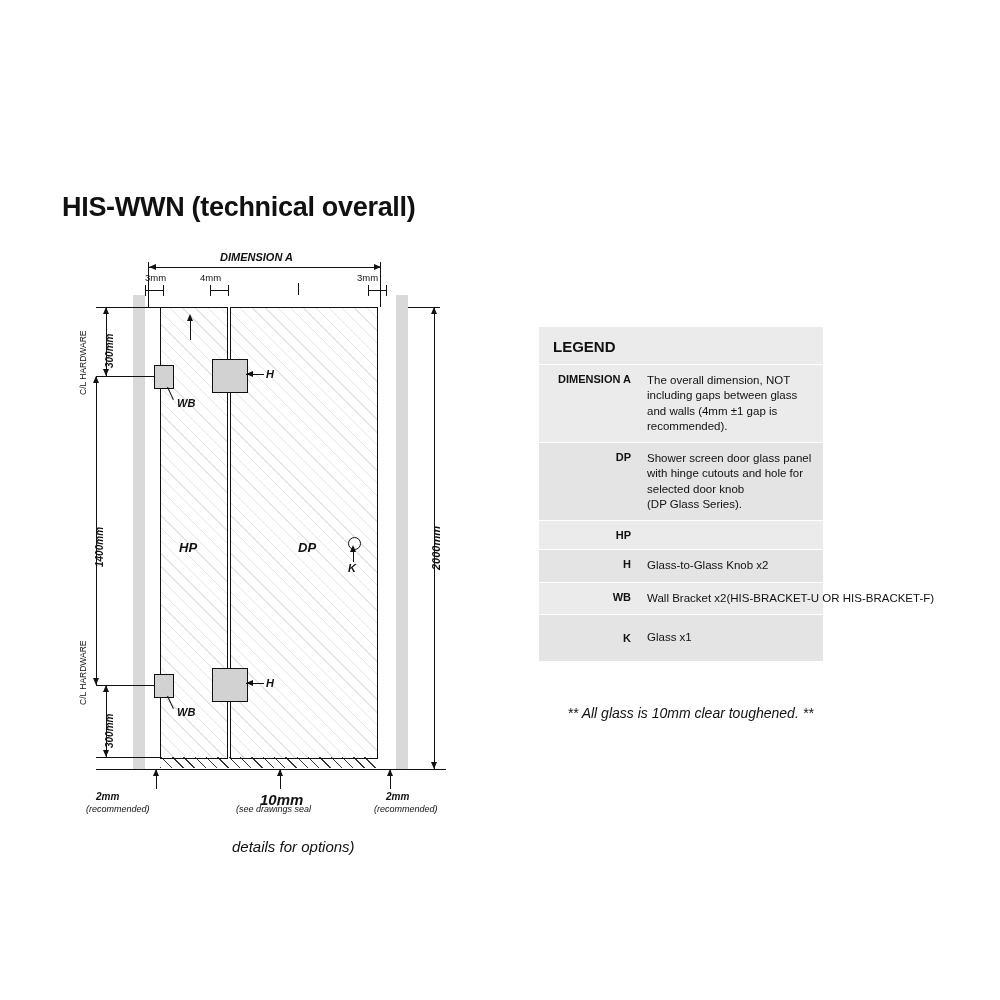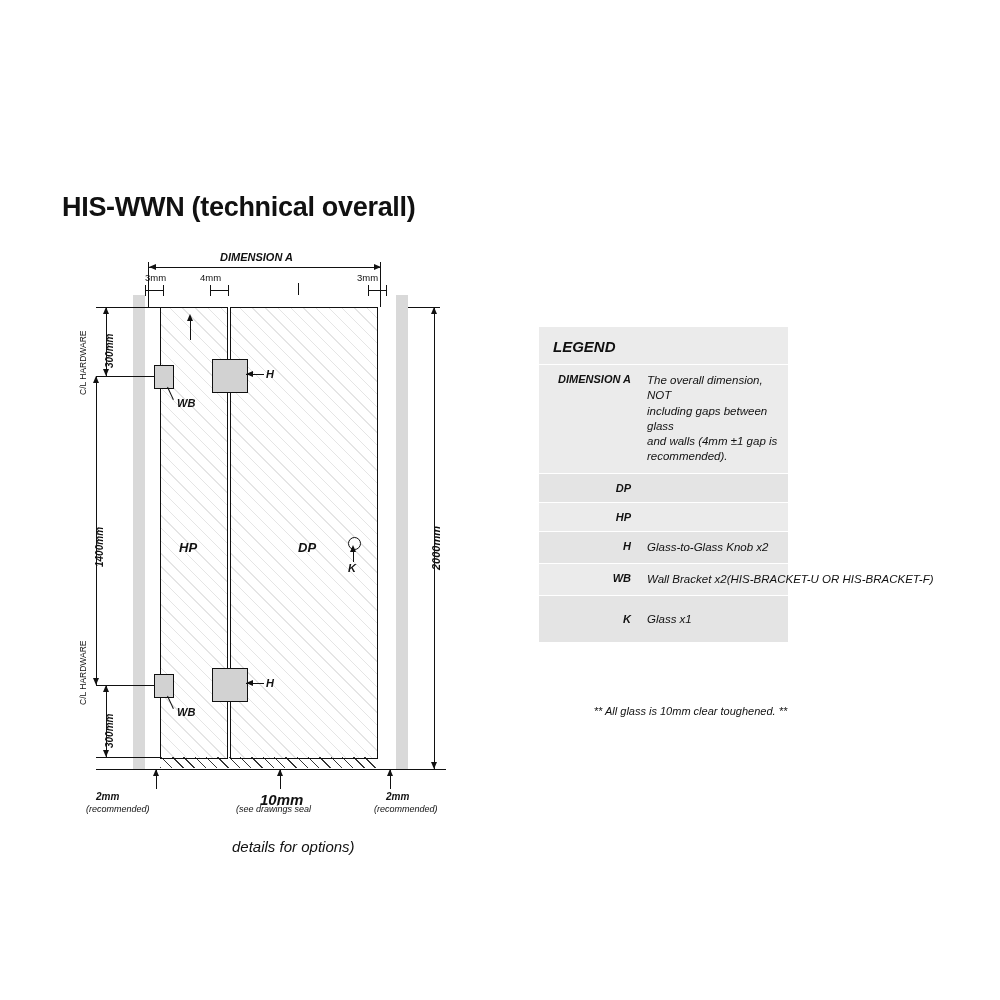--- a/index.html
+++ b/index.html
@@ -101,24 +101,23 @@
     border: 1px solid #111;
     border-radius: 50%;
     background: #fff;
   }
 
   
   #legend {
     position: absolute;
     left: 539px;
     top: 327px;
-    width: 249px;
+    width: 284px;
     background: #ebebeb;
     font-size: 11px;
-    font-style: italic;
   }
   #legend .legend-title {
     padding: 11px 14px 9px 14px;
     font-size: 15px;
     font-weight: bold;
     color: #111;
     border-bottom: 1px solid #ffffff;
   }
   .lg-row {
     display: flex;
@@ -273,20 +272,24 @@
   <div class="lg-row">
     <div class="lg-key">DIMENSION A</div>
     <div class="lg-val">The overall dimension, NOT
 including gaps between glass
 and walls (4mm ±1 gap is
 recommended).</div>
   </div>
 
   <div class="lg-row alt">
     <div class="lg-key">DP</div>
+    <div class="lg-val">Shower screen door glass panel
+with hinge cutouts and hole for
+selected door knob
+(DP Glass Series).</div>
   </div>
 
   <div class="lg-row">
     <div class="lg-key">HP</div>
   </div>
 
   <div class="lg-row alt">
     <div class="lg-key">H</div>
     <div class="lg-val">Glass-to-Glass Knob x2</div>
   </div>
@@ -295,13 +298,13 @@
     <div class="lg-key">WB</div>
     <div class="lg-val wide">Wall Bracket x2(HIS-BRACKET-U OR HIS-BRACKET-F)</div>
   </div>
 
   <div class="lg-row alt" style="min-height:46px; align-items:center;">
     <div class="lg-key">K</div>
     <div class="lg-val">Glass x1</div>
   </div>
 </div>
 
-<div style="position:absolute; left:539px; top:705px; width:303px; text-align:center; font-size:11px; font-style:italic; color:#111;">** All glass is 10mm clear toughened. **</div>
+<div style="position:absolute; left:539px; top:705px; width:303px; text-align:center; font-size:14px; font-style:italic; color:#111;">** All glass is 10mm clear toughened. **</div>
 
 </body></html>

